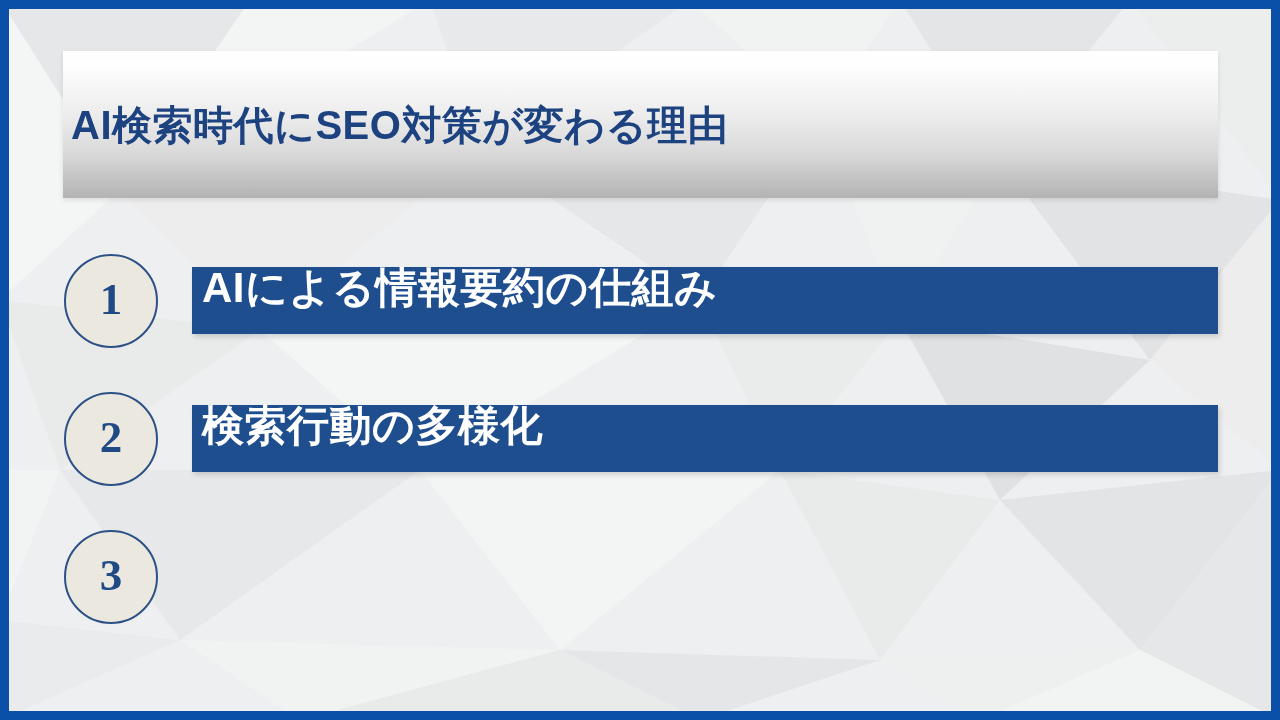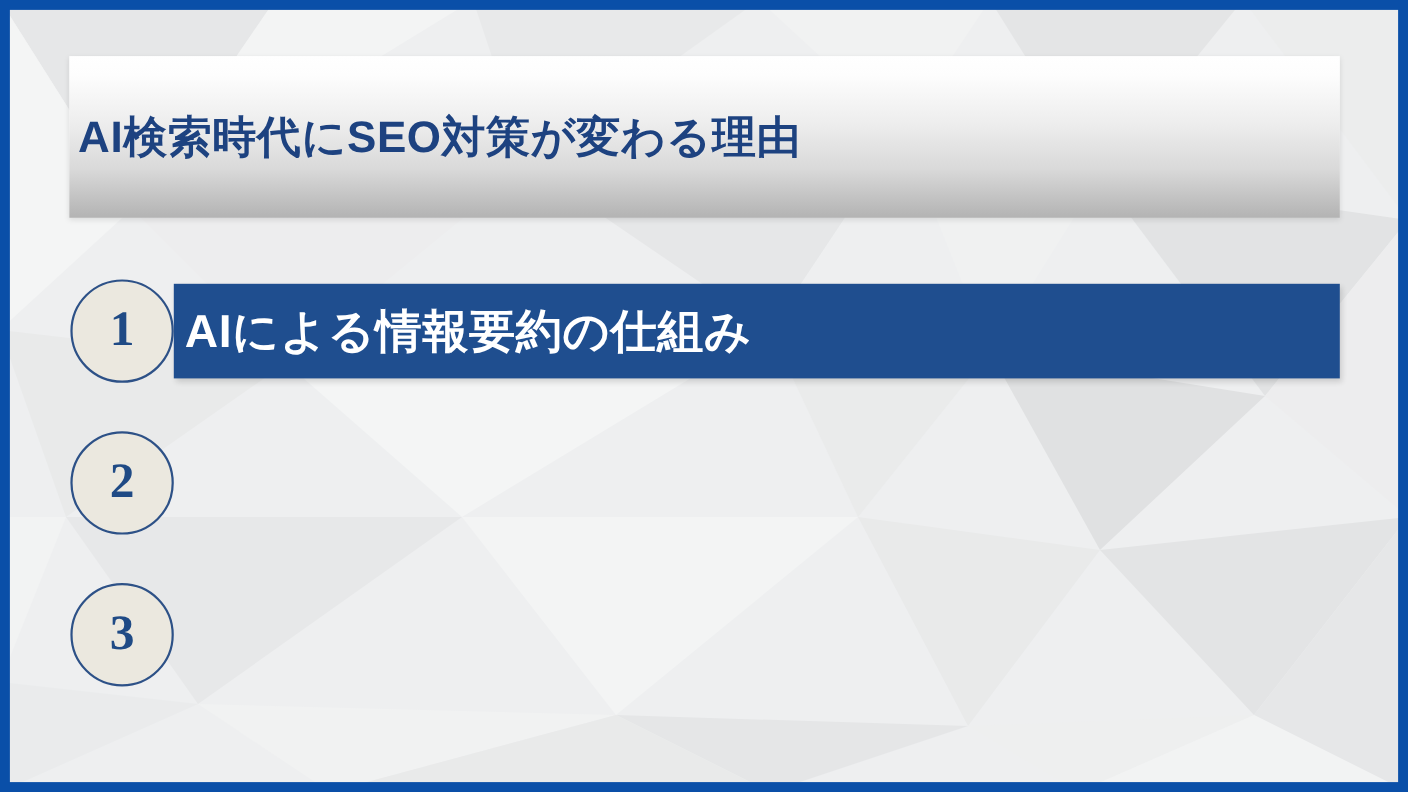--- a/index.html
+++ b/index.html
@@ -114,24 +114,24 @@
     font-size: 45px;
     font-weight: 700;
     color: #1f4a85;
     line-height: 1;
     margin-top: -2px;
   }
 
   .row-bar {
     position: relative;
     flex: 1 1 auto;
-    height: 86px;
+    margin-left: 34px;
+    height: 67px;
     background: #1f4e8f;
     display: flex;
-    align-items: center;
     box-shadow: 2px 3px 5px rgba(0,0,0,0.14);
   }
   .row-bar .bar-text {
     margin: 0;
     padding-left: 10px;
     font-size: 42px;
     font-weight: 700;
     color: #ffffff;
     letter-spacing: 0.5px;
     line-height: 1;
@@ -191,20 +191,23 @@
       </div>
       <div class="row-bar">
         <p class="bar-text">AIによる情報要約の仕組み</p>
       </div>
     </div>
 
     <div class="row row-2">
       <div class="num-circle">
         <span class="num">2</span>
       </div>
+      <div class="row-bar">
+        <p class="bar-text">検索行動の多様化</p>
+      </div>
     </div>
 
     <div class="row row-3">
       <div class="num-circle">
         <span class="num">3</span>
       </div>
     </div>
 
   </div>
 

